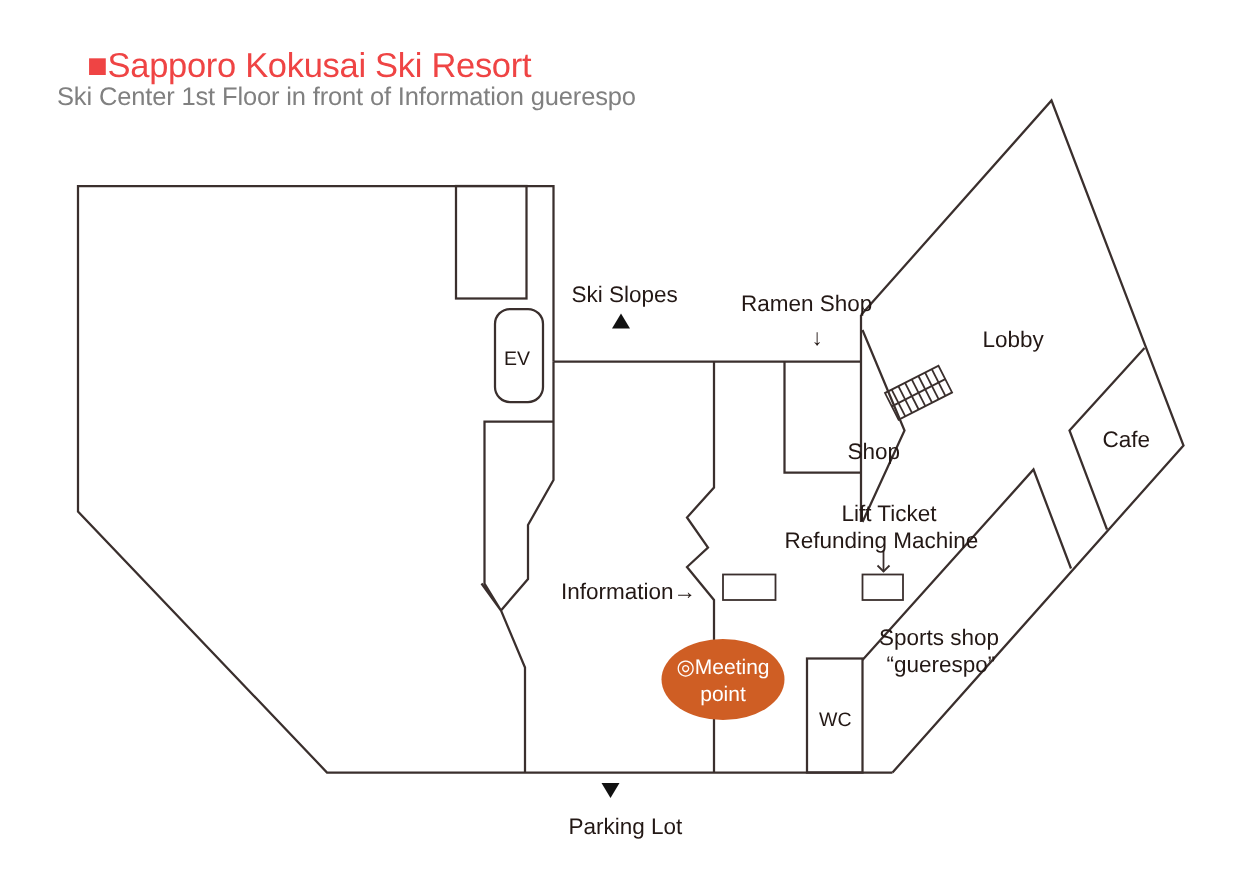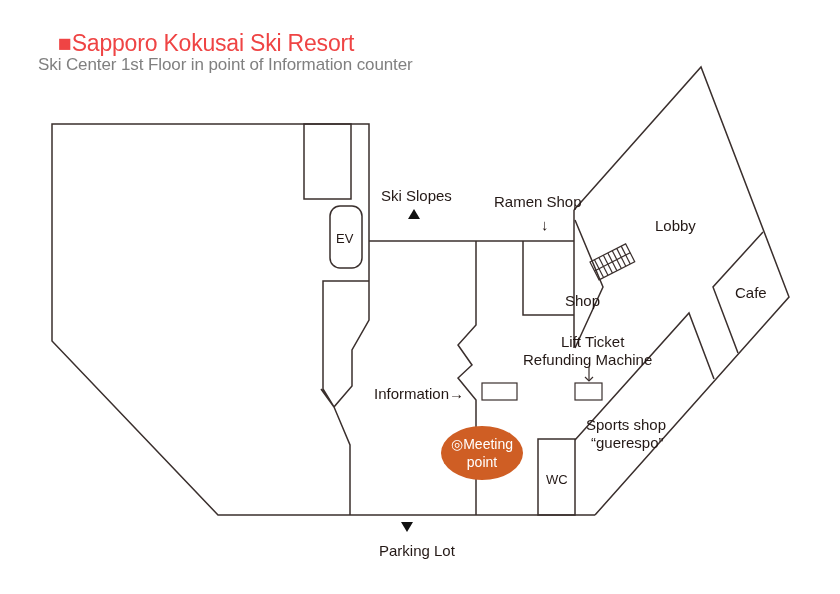--- a/index.html
+++ b/index.html
@@ -13,21 +13,21 @@
   .lbl { font-family: "Liberation Sans", sans-serif; font-size: 15px; fill: #231815; }
   .lbl-sm { font-family: "Liberation Sans", sans-serif; font-size: 13px; fill: #231815; }
   .meet { fill: #cf5e24; }
   .meet-text { font-family: "Liberation Sans", sans-serif; font-size: 14px; fill: #ffffff; }
   .tri { fill: #111111; }
 </style>
 </head>
 <body>
 
 <div class="title">■Sapporo Kokusai Ski Resort</div>
-<div class="subtitle">Ski Center 1st Floor in point of Information counter</div>
+<div class="subtitle">Ski Center 1st Floor in front of Information guerespo</div>
 
 <svg width="840" height="594" viewBox="0 0 840 594">
 
   <path class="wall" d="M369,241 L369,124 L52,124 L52,341 L218,515 L595,515"></path>
 
   <rect class="wall" x="304" y="124" width="47" height="75"></rect>
 
   <rect class="wall" x="330" y="206" width="32" height="62" rx="10" ry="10"></rect>
   <text class="lbl-sm" x="336" y="243">EV</text>
 

